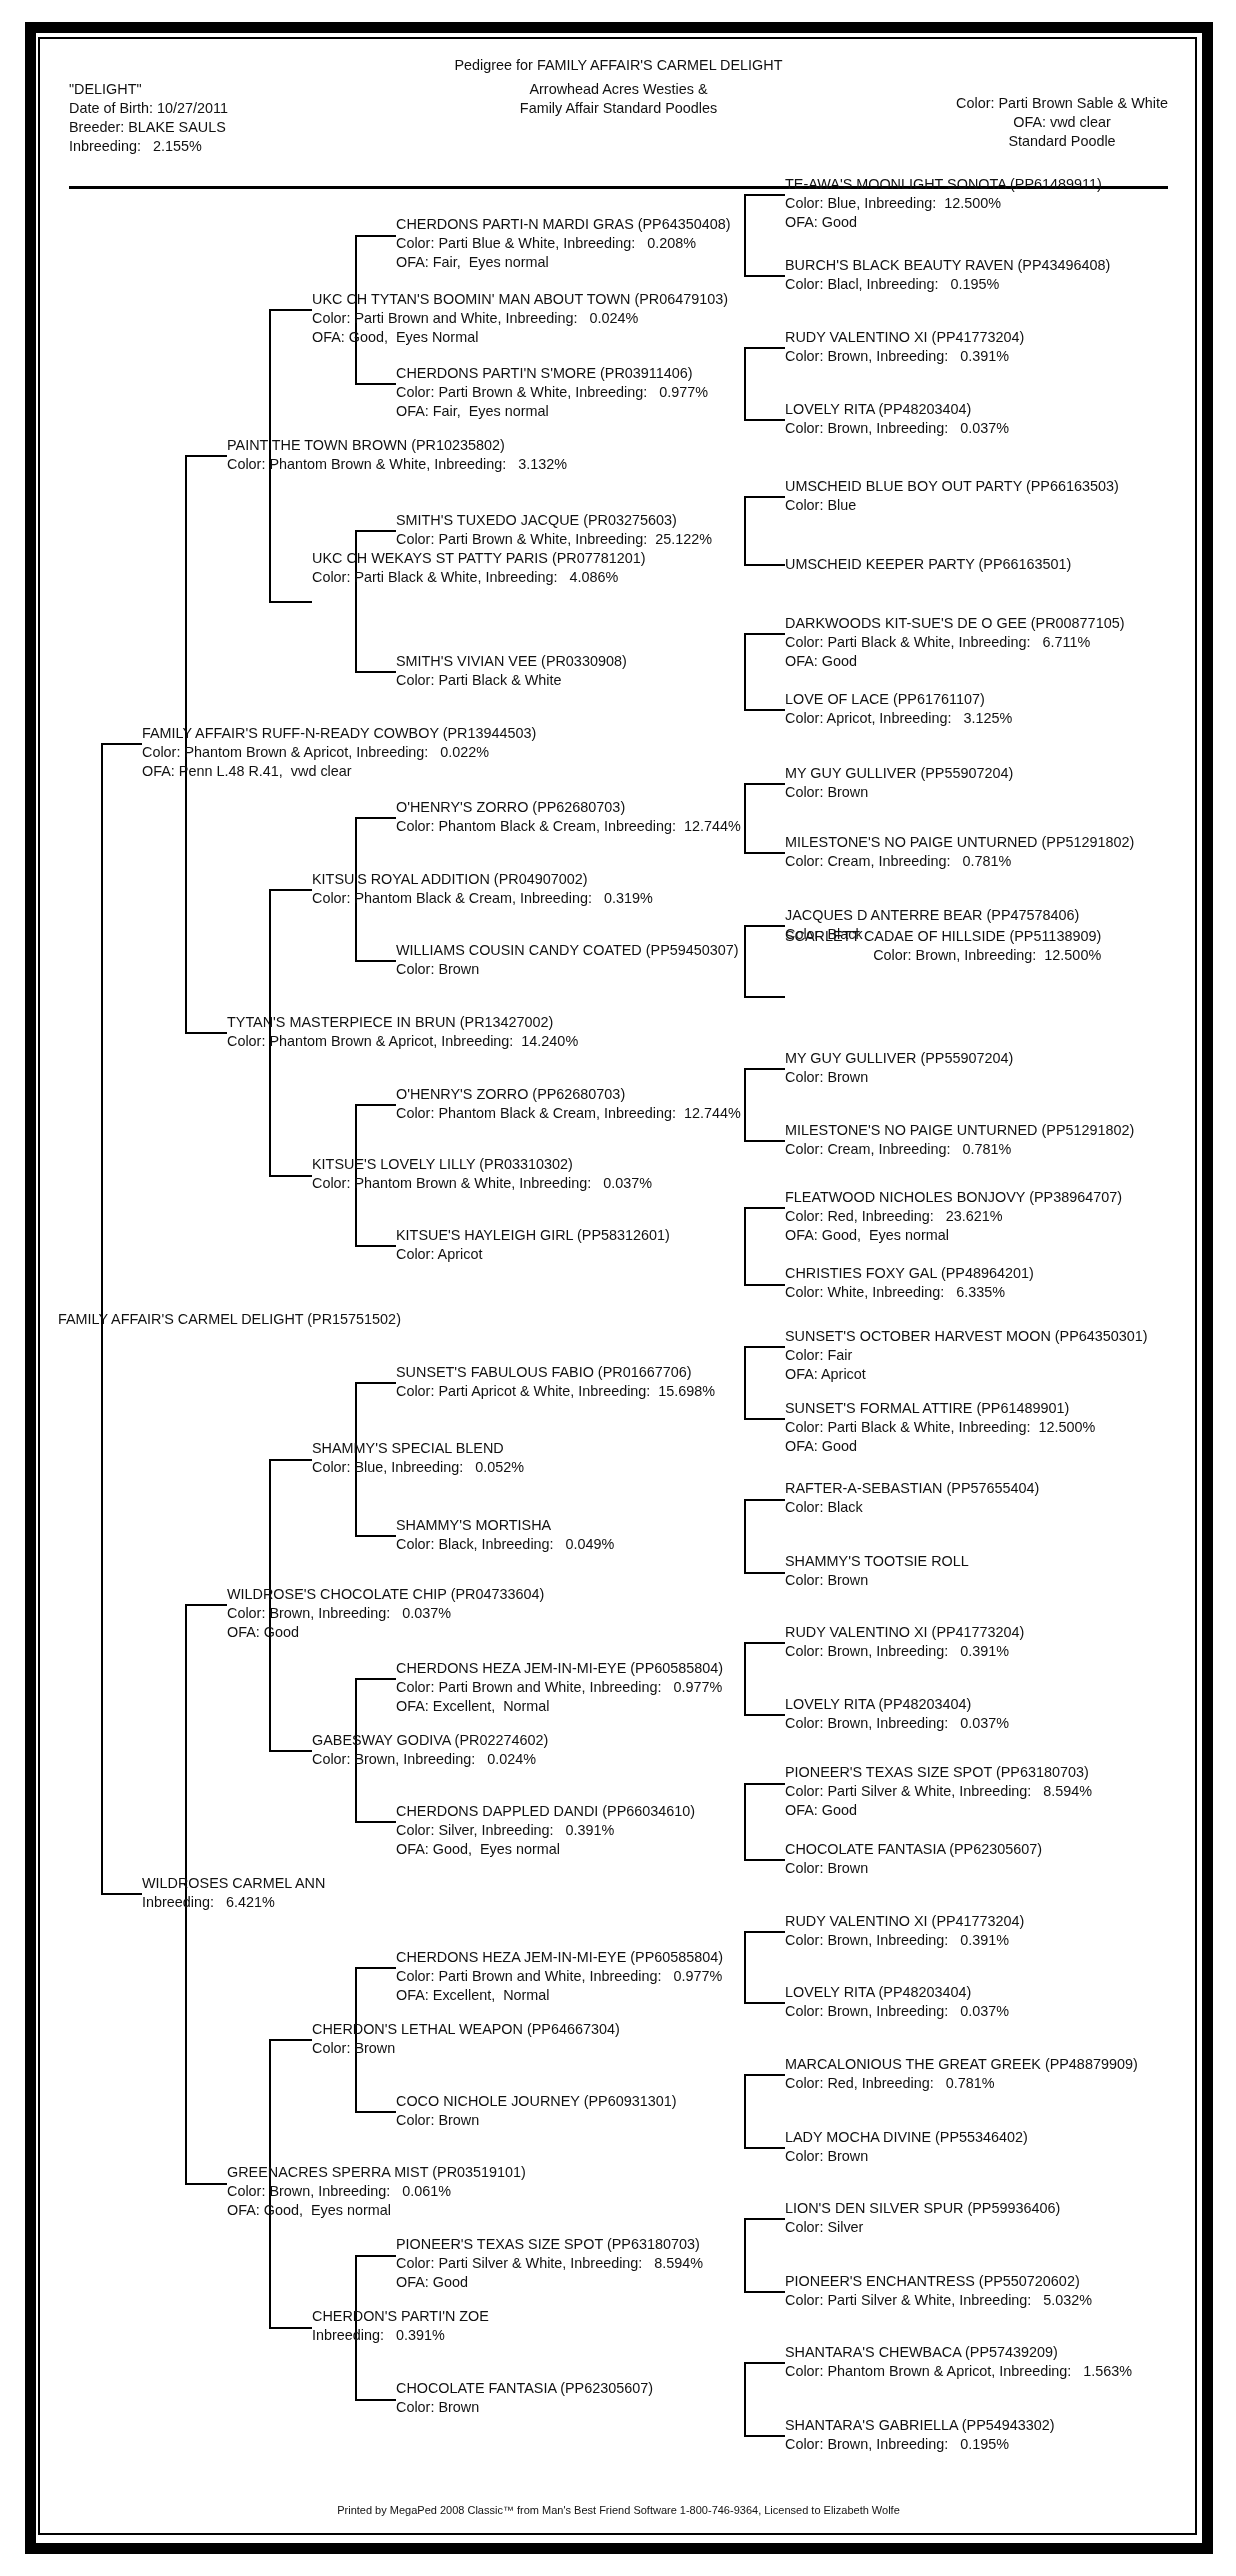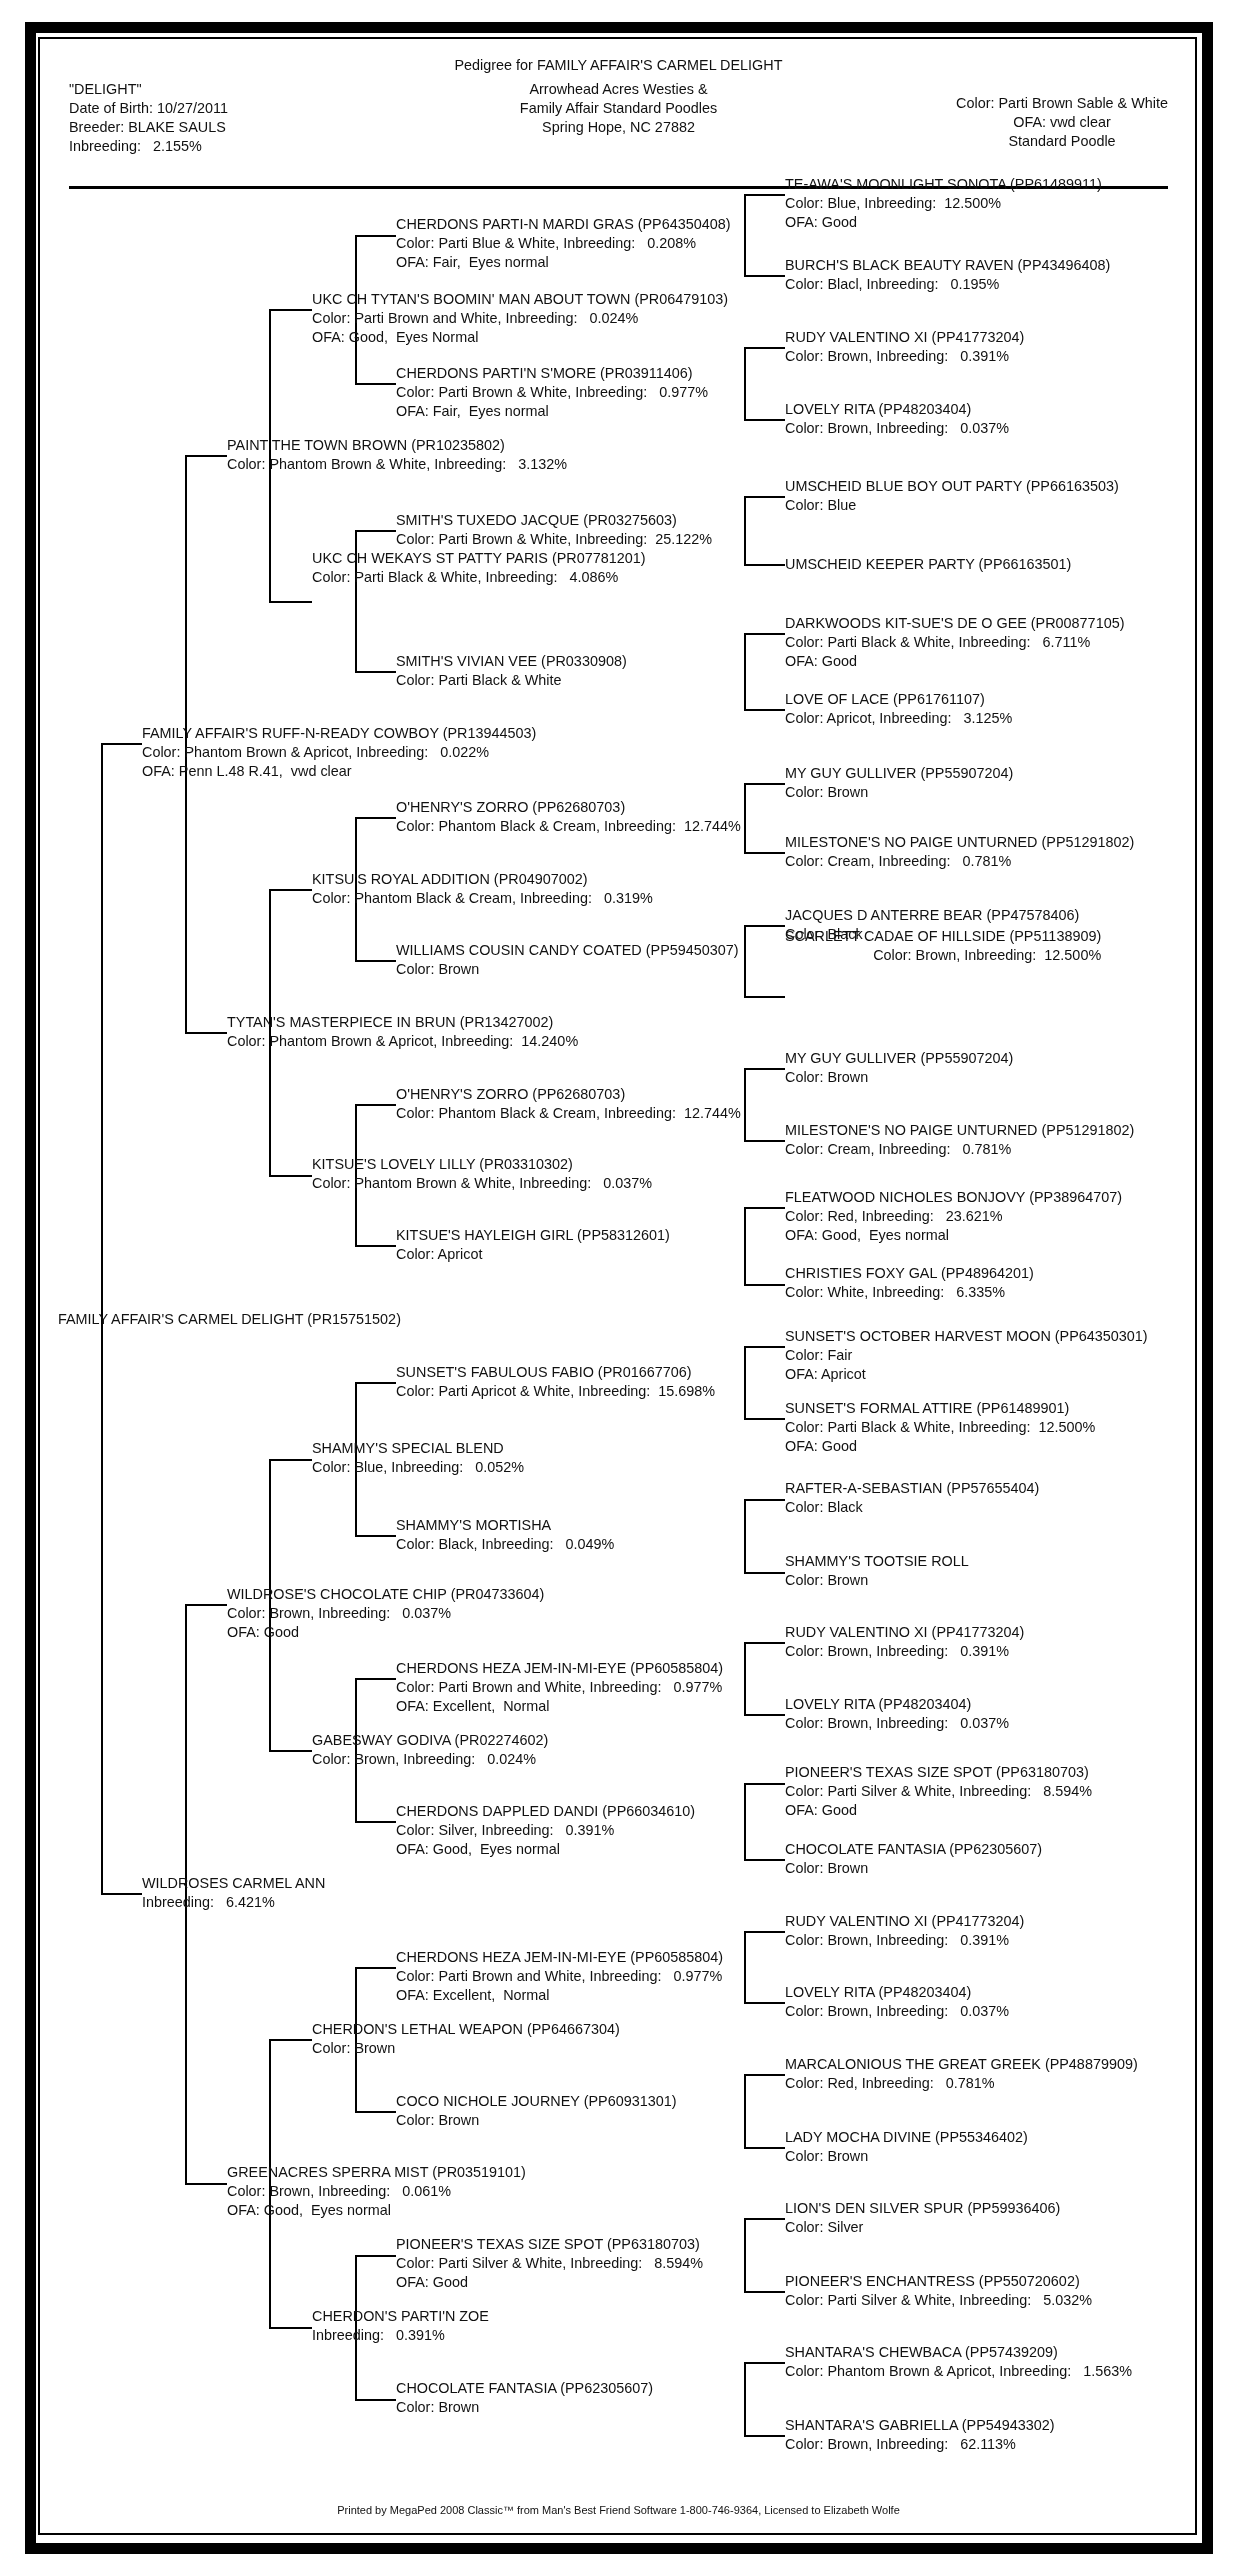--- a/index.html
+++ b/index.html
@@ -31,21 +31,20 @@
 <div id="page-title" class="line">Pedigree for FAMILY AFFAIR'S CARMEL DELIGHT</div>
 <div id="header-left" class="hdr">
     <div class="line">"DELIGHT"</div>
     <div class="line">Date of Birth: 10/27/2011</div>
     <div class="line">Breeder: BLAKE SAULS</div>
     <div class="line">Inbreeding:   2.155%</div>
   </div>
 <div id="header-center" class="hdr">
     <div class="line">Arrowhead Acres Westies &amp;</div>
     <div class="line">Family Affair Standard Poodles</div>
-    <div class="line">Spring Hope, NC 27882</div>
   </div>
 <div id="header-right" class="hdr">
     <div class="line">Color: Parti Brown Sable &amp; White</div>
     <div class="line">OFA: vwd clear</div>
     <div class="line">Standard Poodle</div>
   </div>
 <div id="header-rule"></div>
 
 <div id="pedigree-tree">
     <div class="node" style="left: 785px; top: 175px;">
@@ -363,21 +362,21 @@
     </div>
     <div class="vline" style="left: 744px; top: 2219px; height: 73px;"></div>
     <div class="hline" style="left: 744px; top: 2218px; width: 41px;"></div>
     <div class="hline" style="left: 744px; top: 2291px; width: 41px;"></div>
     <div class="node" style="left: 785px; top: 2343px;">
       <div class="line">SHANTARA'S CHEWBACA (PP57439209)</div>
       <div class="line">Color: Phantom Brown &amp; Apricot, Inbreeding:   1.563%</div>
     </div>
     <div class="node" style="left: 785px; top: 2416px;">
       <div class="line">SHANTARA'S GABRIELLA (PP54943302)</div>
-      <div class="line">Color: Brown, Inbreeding:   62.113%</div>
+      <div class="line">Color: Brown, Inbreeding:   0.195%</div>
     </div>
     <div class="node" style="left: 396px; top: 2379px;">
       <div class="line">CHOCOLATE FANTASIA (PP62305607)</div>
       <div class="line">Color: Brown</div>
     </div>
     <div class="vline" style="left: 744px; top: 2363px; height: 73px;"></div>
     <div class="hline" style="left: 744px; top: 2362px; width: 41px;"></div>
     <div class="hline" style="left: 744px; top: 2435px; width: 41px;"></div>
     <div class="node" style="left: 312px; top: 2307px;">
       <div class="line">CHERDON'S PARTI'N ZOE</div>

